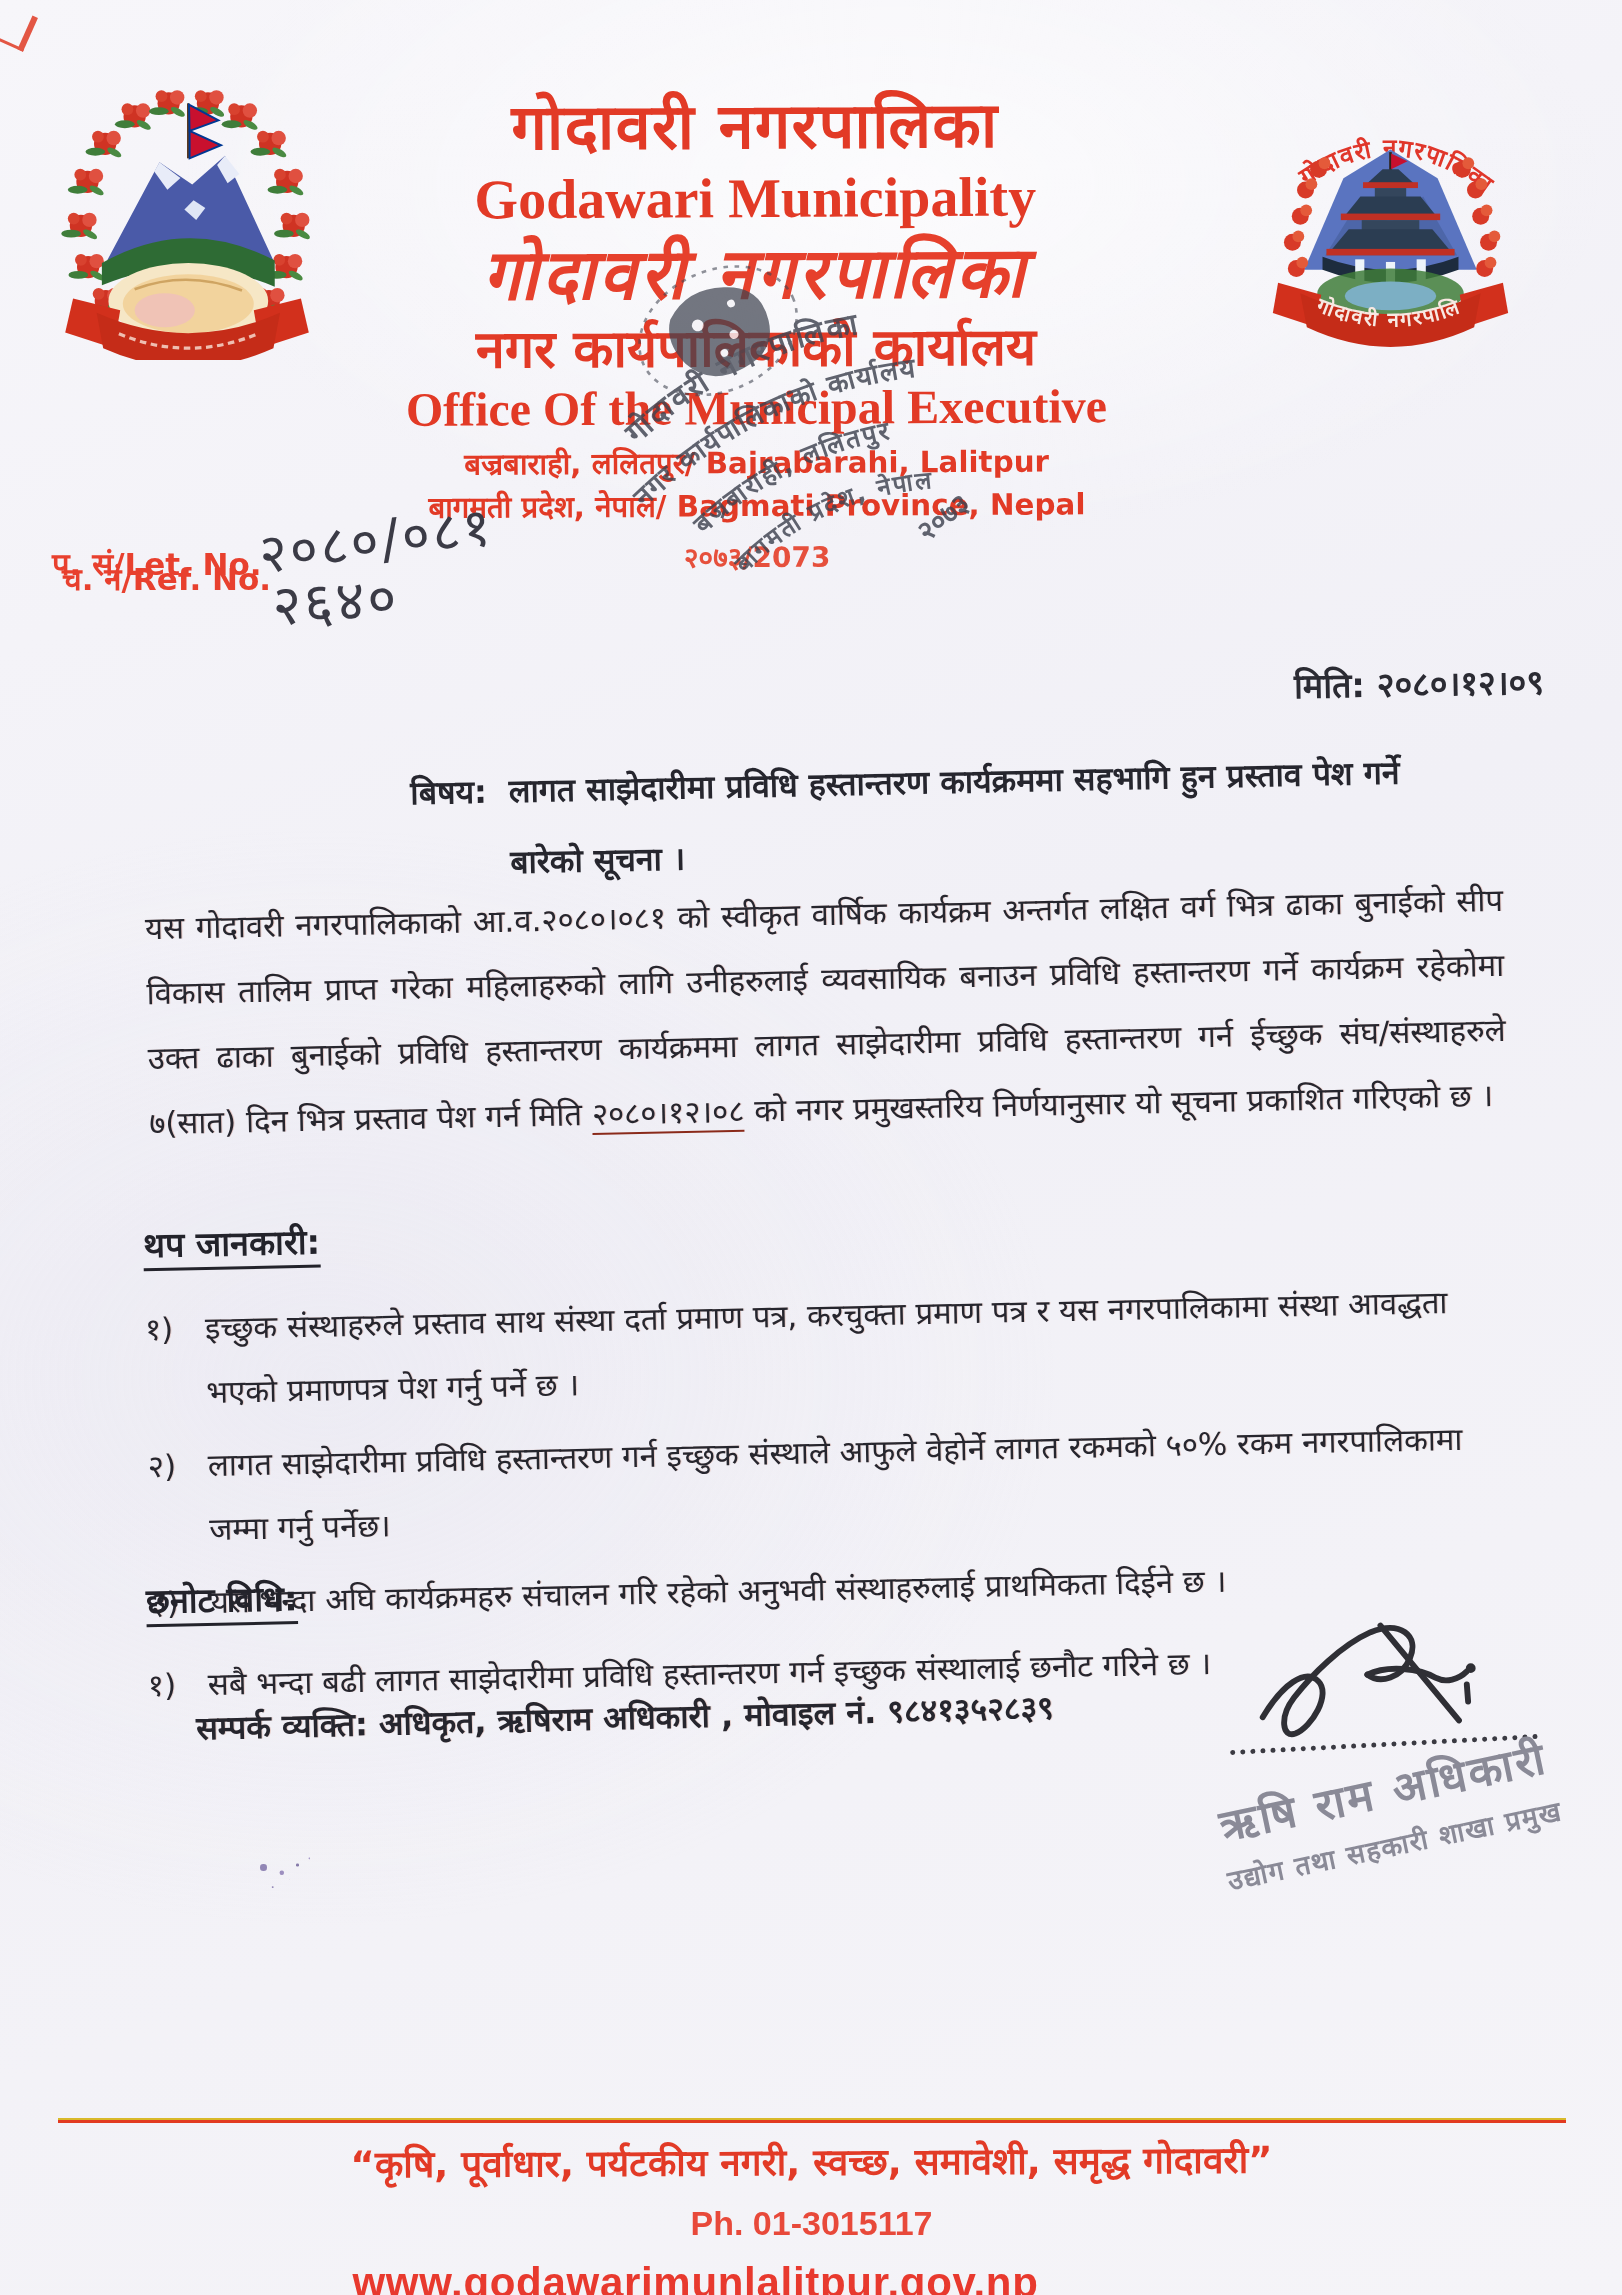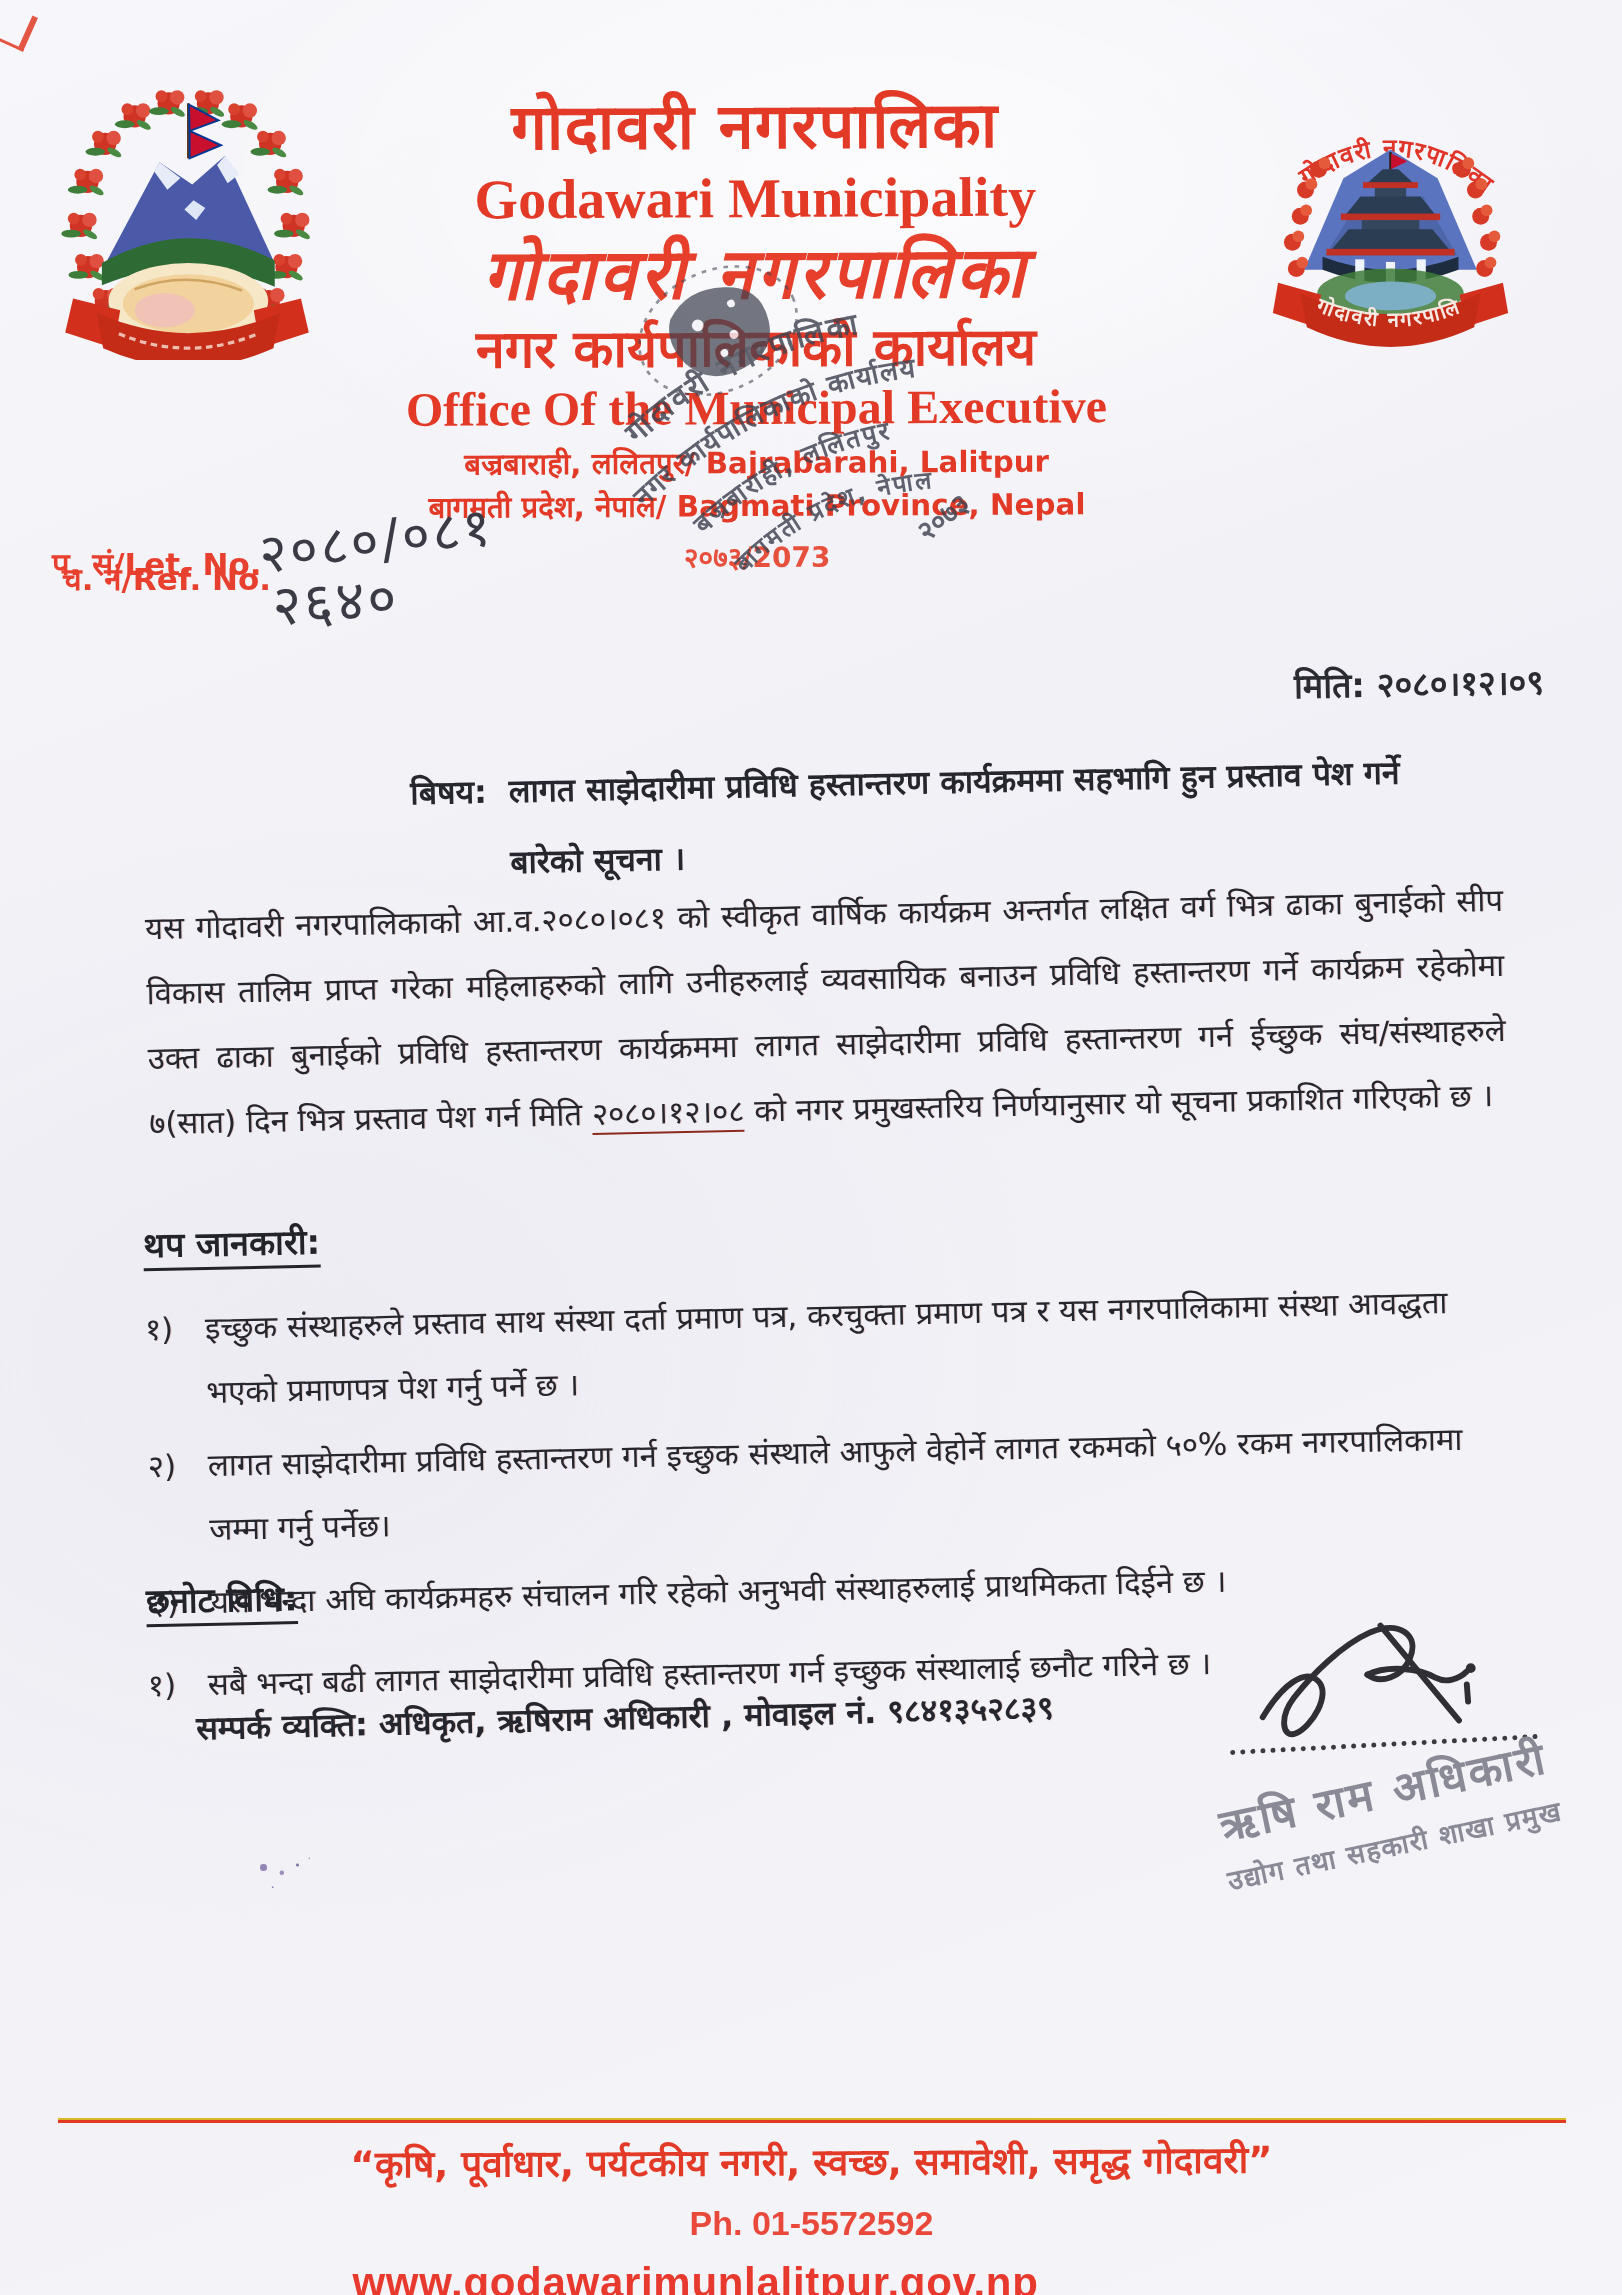--- a/index.html
+++ b/index.html
@@ -277,15 +277,15 @@
   <div class="sig-stamp">
     <div class="nm">ऋषि राम अधिकारी</div>
     <div class="ttl">उद्योग तथा सहकारी शाखा प्रमुख</div>
   </div>
 </div>
 
 <div class="abs smudge"></div>
 
 <div class="abs foot-line"></div>
 <div class="abs foot-slogan">“कृषि, पूर्वाधार, पर्यटकीय नगरी, स्वच्छ, समावेशी, समृद्ध गोदावरी”</div>
-<div class="abs foot-phone">Ph. 01-5572592</div>
+<div class="abs foot-phone">Ph. 01-3015117</div>
 <div class="abs foot-url">www.godawarimunlalitpur.gov.np</div>
 
 
 </body></html>

